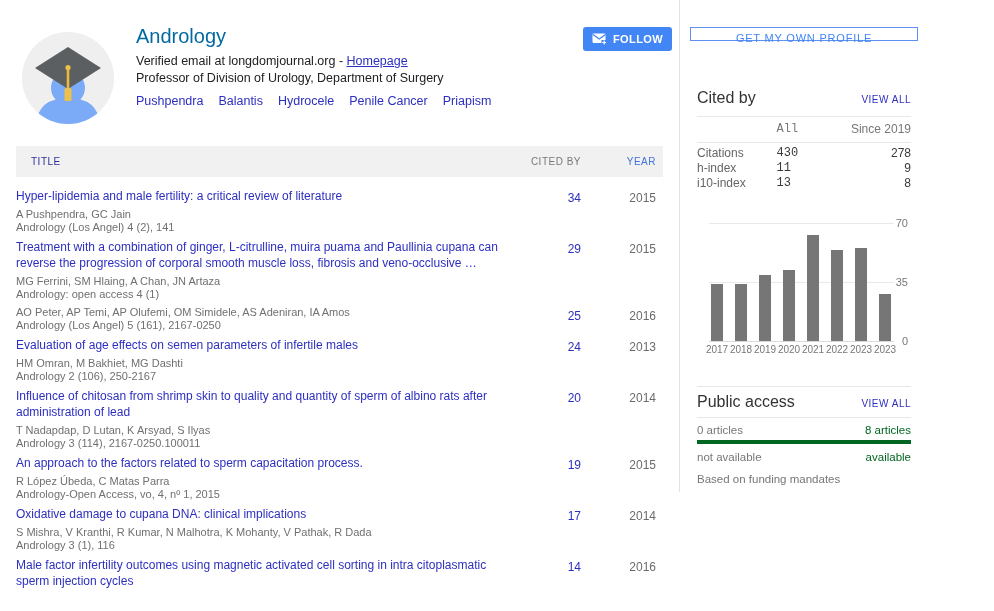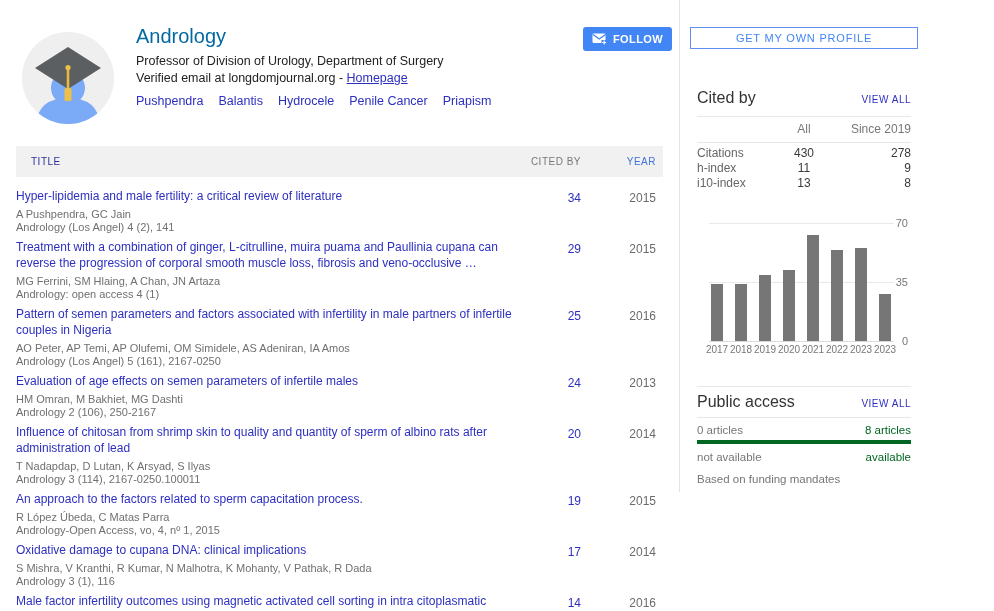--- a/index.html
+++ b/index.html
@@ -45,35 +45,35 @@
   .tbl-body { padding-top:11px; }
   .article { display:flex; margin-bottom:5px; }
   .a-title { font-size:12px; line-height:16px; color:#2d2fc0; margin-bottom:4px; display:block; }
   .a-sub   { font-size:11px; line-height:13px; color:#707070; }
   .a-cited { font-size:12px; color:#2d2fc0; }
   .a-year  { font-size:12px; color:#6b6b6b; }
 
   
   .v-divider { position:absolute; left:679px; top:0; width:1px; height:492px; background:#e3e3e3; }
   .gmop-btn {
-    position:absolute; left:690px; top:27px; width:228px; height:22px;
+    position:absolute; left:690px; top:27px; width:228px; height:14px;
     background:#fff; border:1px solid #5f8ff2; color:#4285f4;
     font-size:11px; letter-spacing:.8px; text-align:center; line-height:20px; cursor:pointer;
     font-family:inherit;
   }
   .sidebar { position:absolute; left:697px; top:0; width:214px; height:611px; }
   .sb { position:absolute; left:0; width:214px; }
   .sec-head { display:flex; justify-content:space-between; align-items:baseline; }
   .sec-title { font-size:16px; color:#333; }
   .view-all { font-size:10px; letter-spacing:.5px; color:#2d2fc0; }
   .hr { height:1px; background:#e8e8e8; }
   .cb-cols { display:flex; font-size:12px; color:#777; }
   .cb-row  { display:flex; font-size:12px; color:#666; line-height:15px; }
   .cb-c1 { flex:1; text-align:left; }
-  .cb-c2 { width:55px; text-align:center; }
+  .cb-c2 { width:55px; text-align:left;font-family:Liberation Mono, monospace; }
   .cb-c3 { flex:1; text-align:right; }
   .cb-row .cb-c2, .cb-row .cb-c3 { color:#3a3a3a; }
 
   
   .chart { position:absolute; left:0; top:215px; width:214px; height:145px; }
   .plot { position:absolute; left:0; top:0; width:185px; height:145px;margin-left:12px; }
   .gridline { position:absolute; left:0; width:185px; height:1px; background:#e9e9e9; }
   .baseline { position:absolute; left:0; top:126px; width:185px; height:1px; background:#d9d9d9; }
   .bar { position:absolute; width:12px; background:#767676; cursor:pointer; }
   .x-label { position:absolute; top:129px; width:24px; text-align:center; font-size:10px; color:#777; }
@@ -99,22 +99,22 @@
       <polygon points="46,15 79,36 46,57 13,36" fill="#5c5f62"></polygon>
       <rect x="44.7" y="35" width="2.6" height="24" fill="#e8b93c"></rect>
       <circle cx="46" cy="35.5" r="2.6" fill="#edc04a"></circle>
       <rect x="42.5" y="56" width="7" height="13" rx="1.5" fill="#edc04a"></rect>
     </svg>
   </div>
 
   <div class="profile-info">
     <div class="profile-name">Andrology</div>
     <div class="profile-sub">
+      <div><span>Verified email at longdomjournal.org - </span><span class="homepage-link">Homepage</span></div>
       <div>Professor of Division of Urology, Department of Surgery</div>
-      <div><span>Verified email at longdomjournal.org - </span><span class="homepage-link">Homepage</span></div>
     </div>
     <div class="interests" id="interests"><span class="interest-tag">Pushpendra</span><span class="interest-tag">Balantis</span><span class="interest-tag">Hydrocele</span><span class="interest-tag">Penile Cancer</span><span class="interest-tag">Priapism</span></div>
   </div>
 
   <button class="follow-btn">
     <svg width="15" height="12" viewBox="0 0 15 12">
       <rect x="0.5" y="0.5" width="13" height="9.5" rx="1.2" fill="#ffffff"></rect>
       <path d="M1 1.5 L7.25 6 L13.5 1.5" fill="none" stroke="#4285f4" stroke-width="1.3"></path>
       <rect x="9.5" y="7" width="5.5" height="5" fill="#4285f4"></rect>
       <path d="M12.2 7.6 V11.4 M10.3 9.5 H14.1" stroke="#ffffff" stroke-width="1.2"></path>
@@ -144,21 +144,20 @@
       <span class="a-title">Treatment with a combination of ginger, L-citrulline, muira puama and Paullinia cupana can reverse the progression of corporal smooth muscle loss, fibrosis and veno-occlusive …</span>
       <div class="a-sub a-authors">MG Ferrini, SM Hlaing, A Chan, JN Artaza</div>
       <div class="a-sub a-venue">Andrology: open access 4 (1)</div>
     </div>
     <div class="col-cited"><span class="a-cited">29</span></div>
     <div class="col-year"><span class="a-year">2015</span></div>
   </div>
 
   <div class="article">
     <div class="col-title">
-      <span class="a-title">Pattern of semen parameters and factors associated with infertility in male partners of infertile couples in Nigeria</span>
       <div class="a-sub a-authors">AO Peter, AP Temi, AP Olufemi, OM Simidele, AS Adeniran, IA Amos</div>
       <div class="a-sub a-venue">Andrology (Los Angel) 5 (161), 2167-0250</div>
     </div>
     <div class="col-cited"><span class="a-cited">25</span></div>
     <div class="col-year"><span class="a-year">2016</span></div>
   </div>
 
   <div class="article">
     <div class="col-title">
       <span class="a-title">Evaluation of age effects on semen parameters of infertile males</span>

